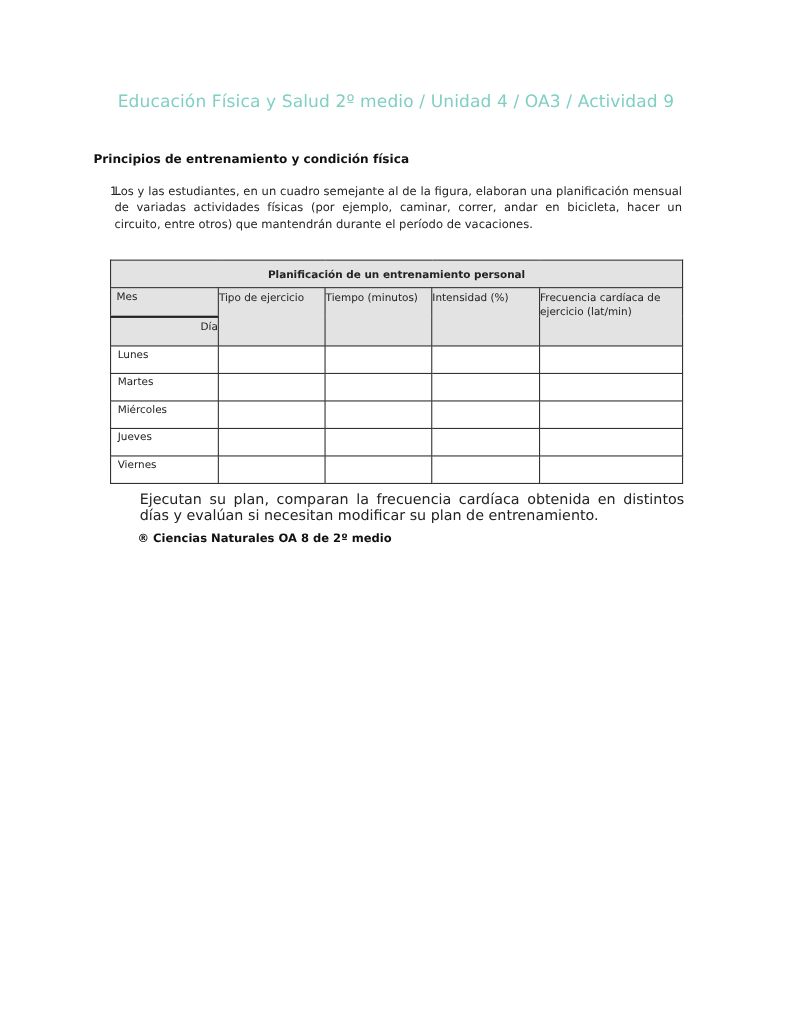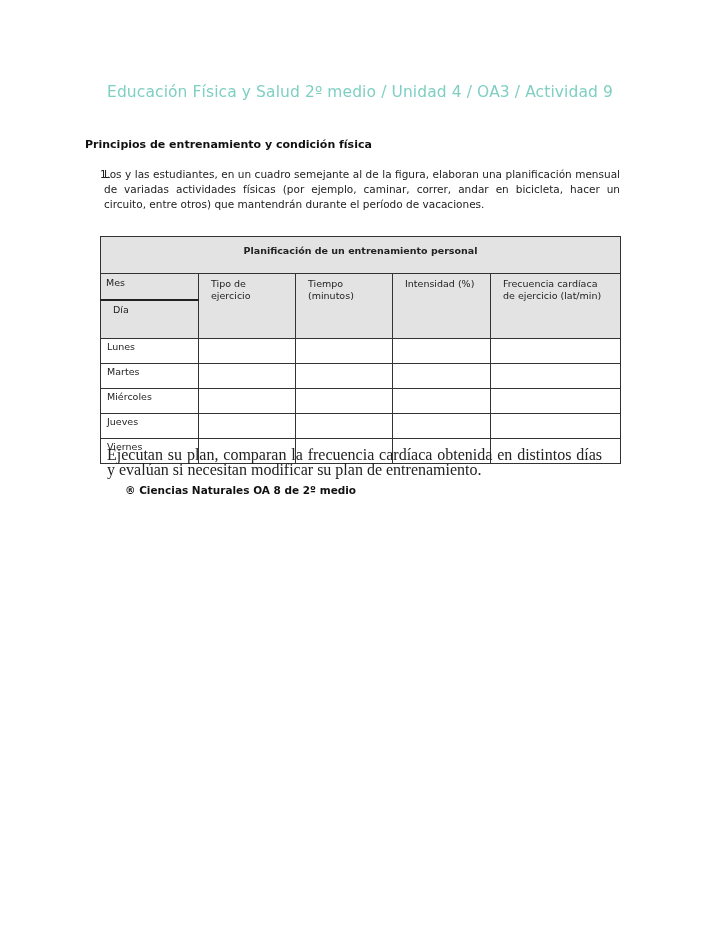--- a/index.html
+++ b/index.html
@@ -60,21 +60,21 @@
       left: 100px;
       top: 236px;
       width: 520px;
       border-collapse: collapse;
       font-size: 9.5px;
       color: #222;
       table-layout: fixed;
     }
     table.plan td {
       border: 1px solid #333;
-      padding: 12px;
+      padding: 0;
       vertical-align: top;
     }
     .gray { background: #e3e3e3; }
     .title-cell {
       height: 22px;
       text-align: center;
       font-weight: bold;
       vertical-align: middle !important;
       padding-top: 2px !important;
     }
@@ -83,40 +83,39 @@
       padding-top: 4px !important;
       line-height: 12px;
     }
     .mes-cell {
       height: 22px;
       padding: 3px 0 0 5px !important;
       border-bottom: 2px solid #222 !important;
     }
     .dia-cell {
       height: 22px;
-      text-align: left;
+      text-align: right;
       padding-top: 3px !important;
     }
     .day-cell {
       height: 22px;
       padding: 2px 0 0 6px !important;
       background: #fff;
     }
     .empty-cell { background: #fff; }
     .closing {
       position: absolute;
-      left: 107px;
+      left: 127px;
       top: 447px;
       width: 495px;
-      font-size: 16px;
+      font-size: 13px;
       line-height: 15px;
       color: #222;
       text-align: justify;
       text-align-last: left;
-      font-family: Liberation Serif, serif;
     }
     .reference {
       position: absolute;
       left: 125px;
       top: 484px;
       font-size: 10.5px;
       font-weight: bold;
       color: #111;
       white-space: nowrap;
     }

